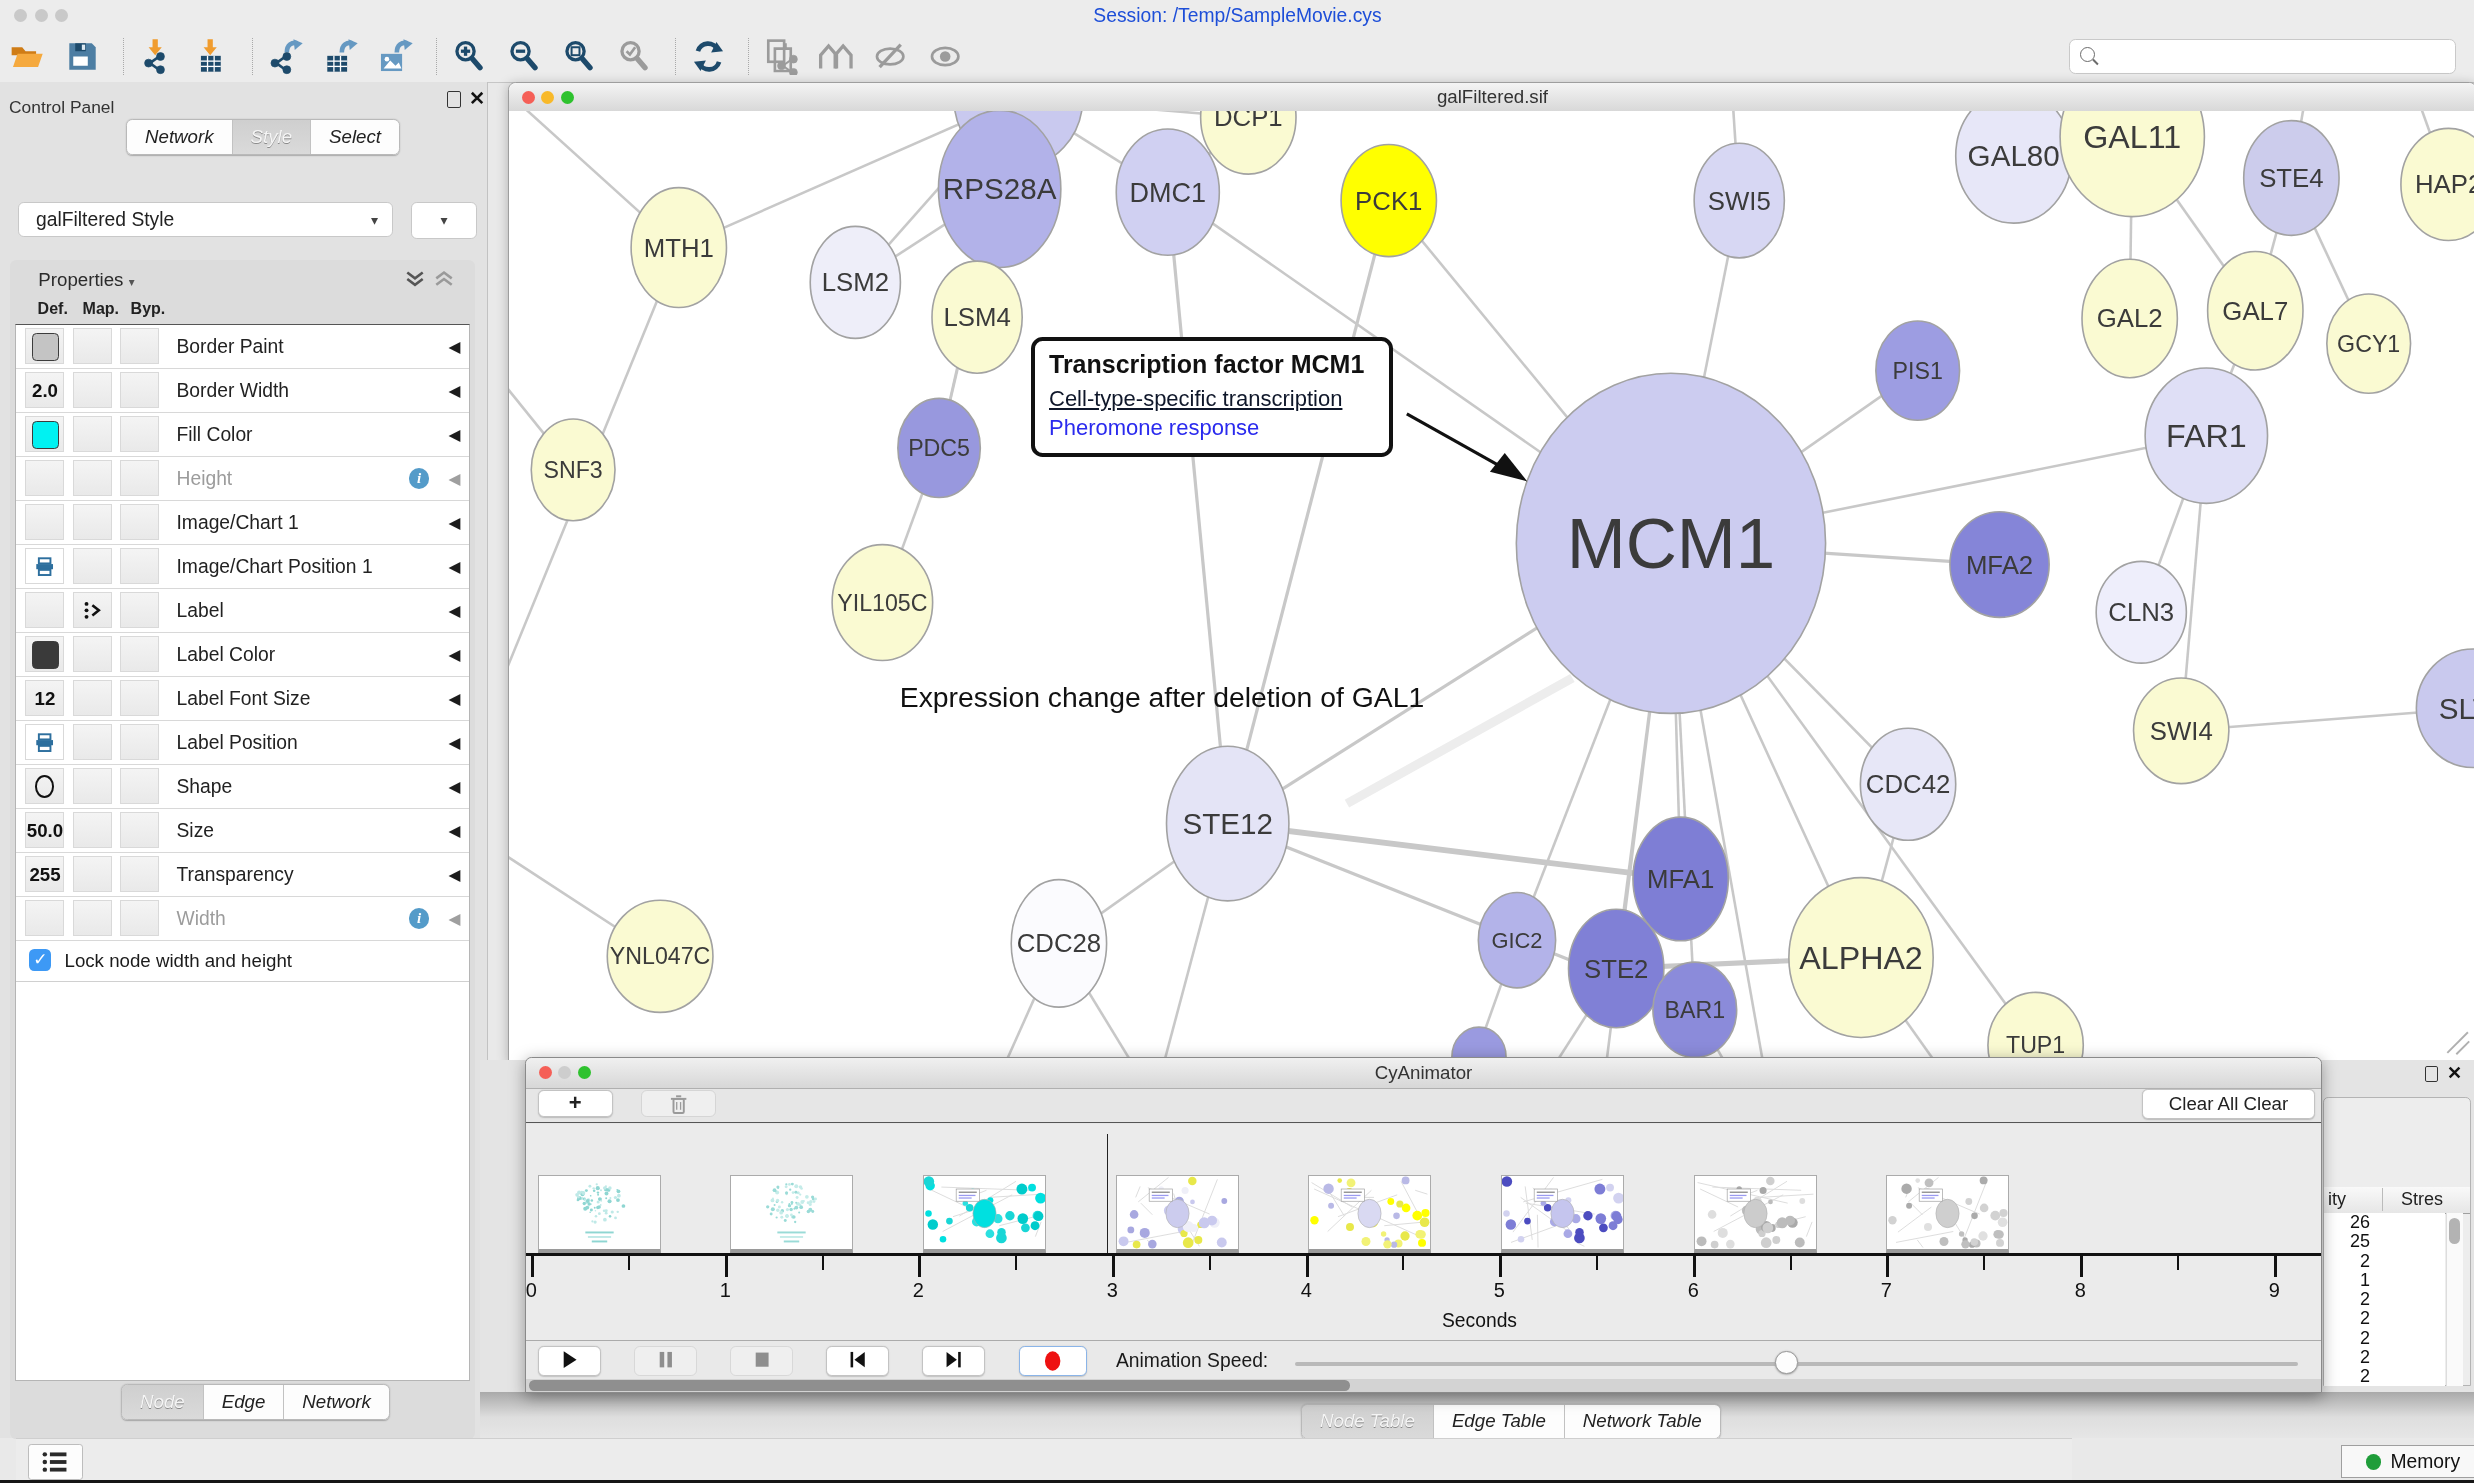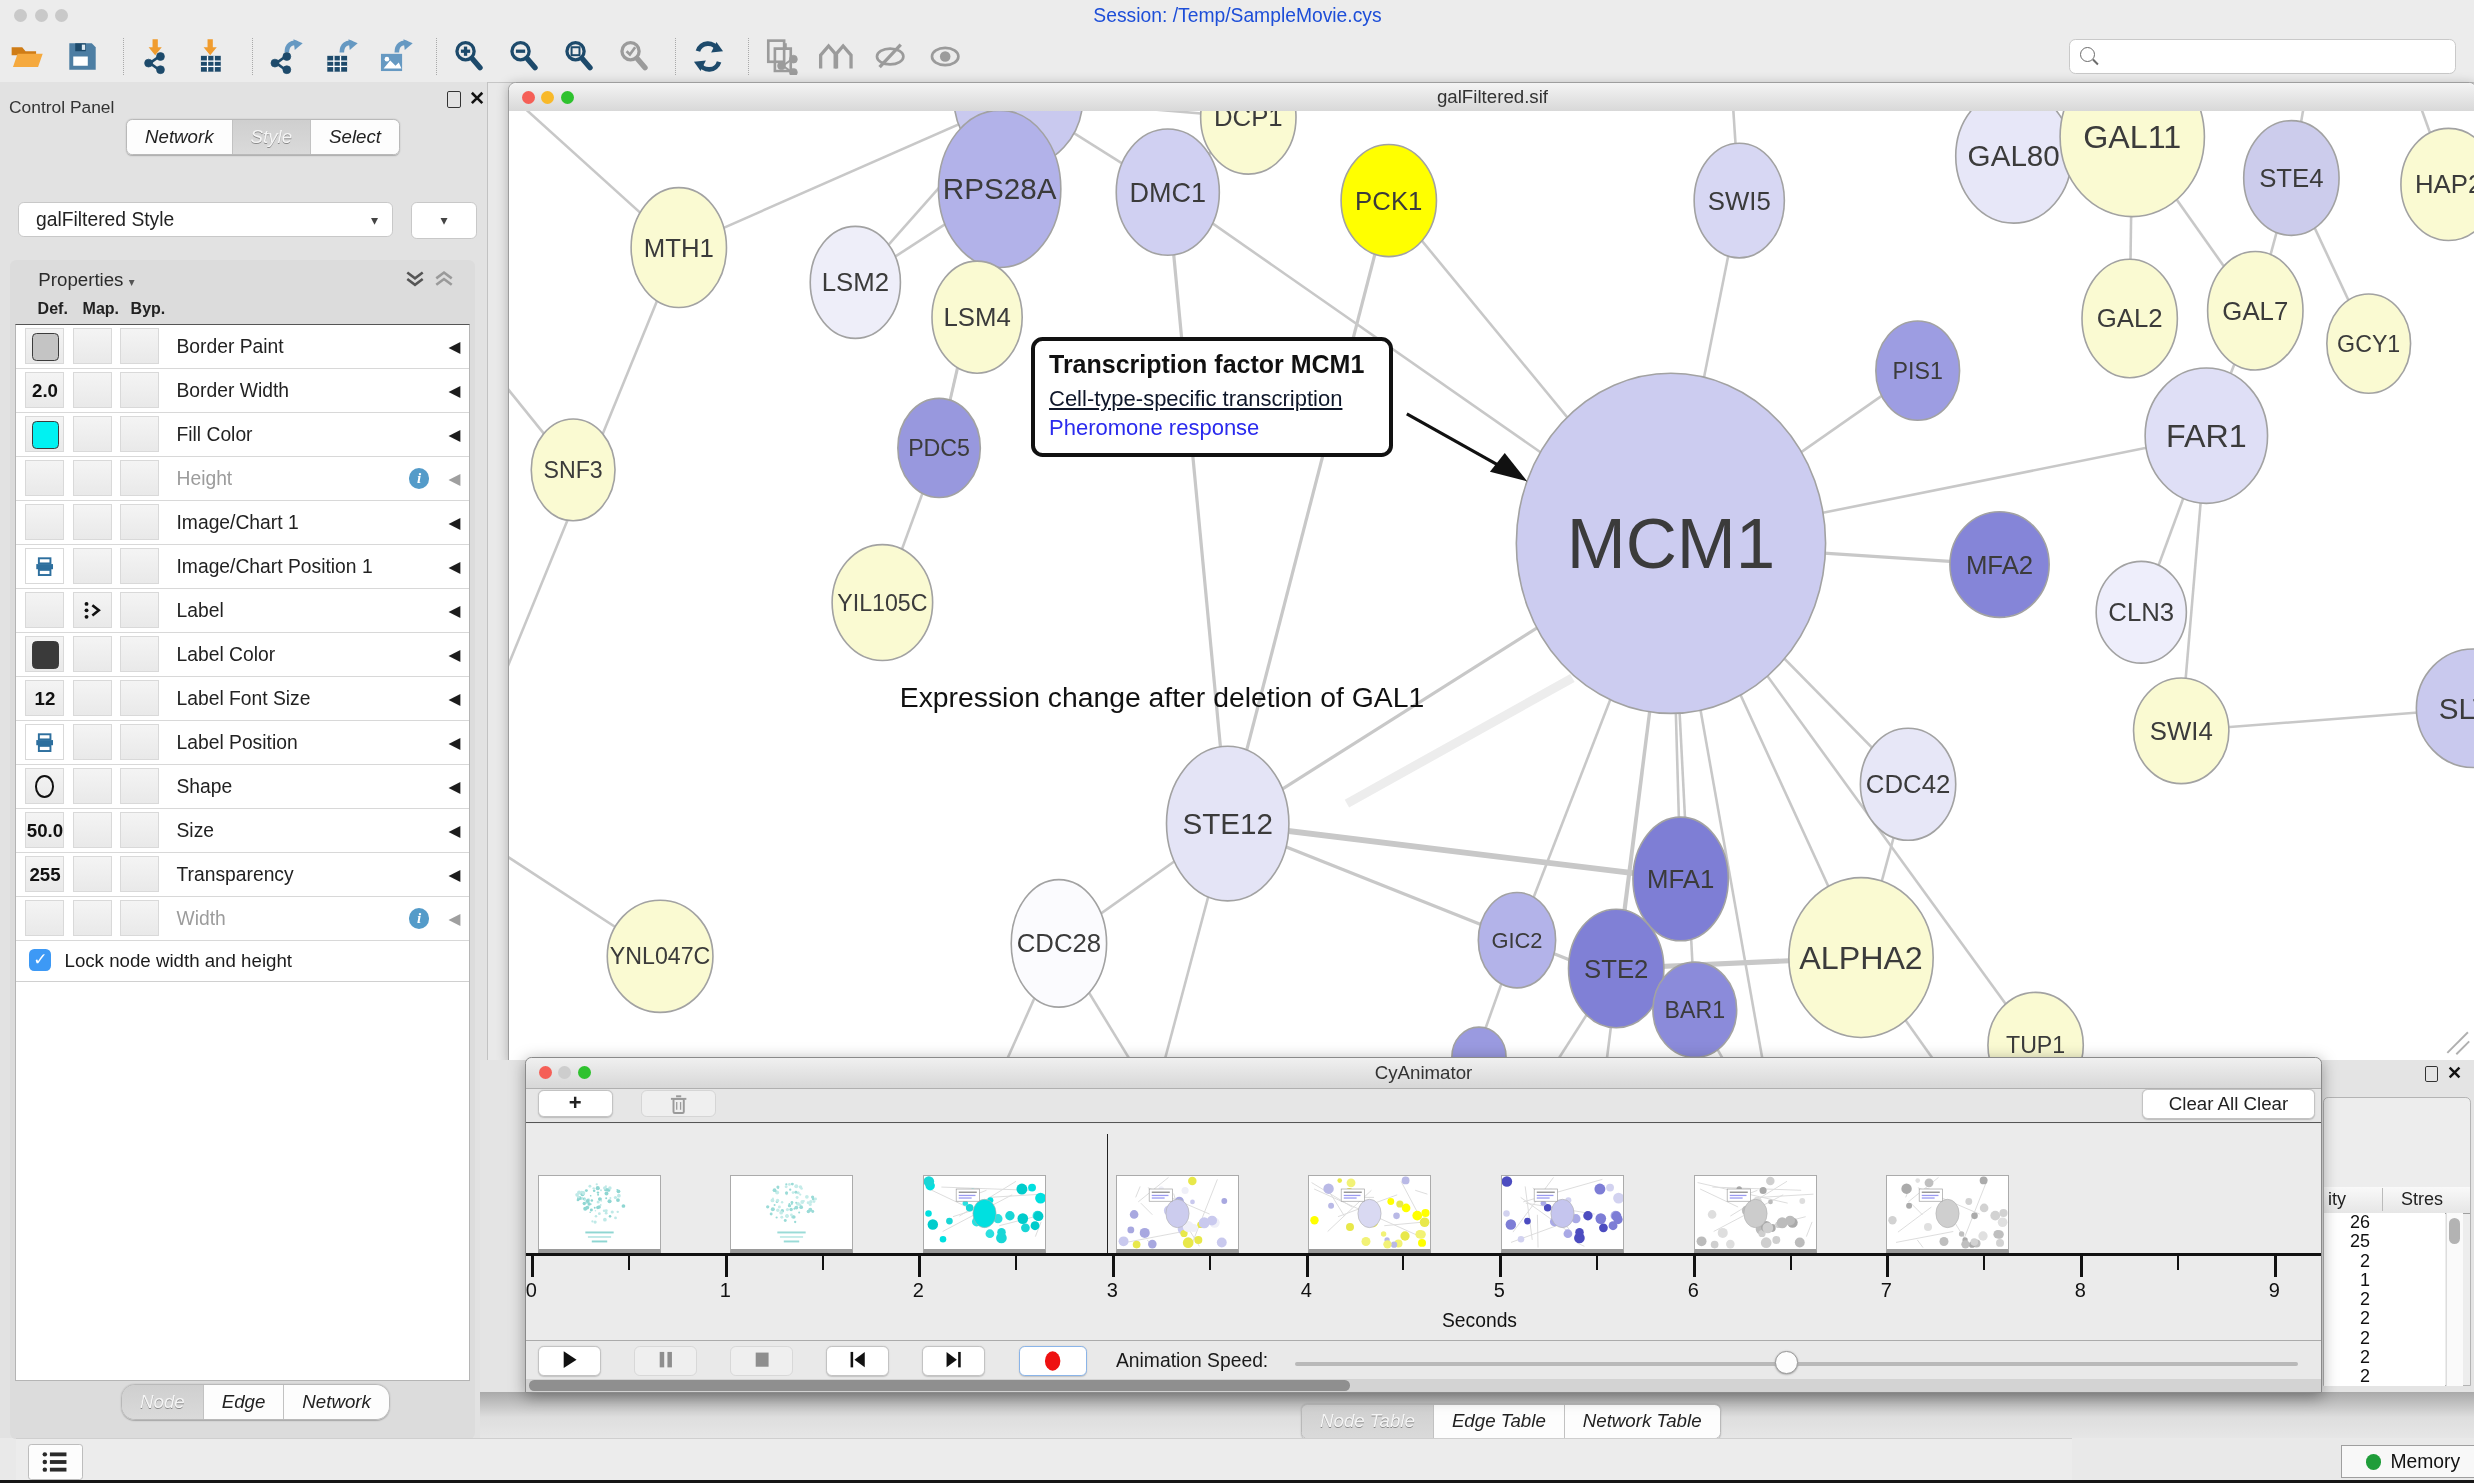--- a/index.html
+++ b/index.html
@@ -53,21 +53,21 @@
   .prow.dis .plabel{color:#9c9c9c;}
   .parrow{position:absolute;right:9px;top:0;line-height:43px;font-size:15.5px;color:#1c1c1c;}
   .prow.dis .parrow{color:#9f9f9f;}
   .pinfo{position:absolute;right:40px;top:11px;width:20.6px;height:20.6px;border-radius:50%;background:#549bc9;color:#fff;
          text-align:center;line-height:20.6px;font-size:15px;font-family:"Liberation Serif",serif;font-weight:bold;font-style:italic;}
   .shape-ell{position:absolute;left:8.4px;top:5.8px;width:19.3px;height:23px;border:2.6px solid #111;border-radius:50%;box-sizing:border-box;}
   #lock-row{position:relative;width:100%;height:40px;background:#fff;border-bottom:0.6px solid #d0d0d0;}
   #lock-box{position:absolute;left:13px;top:8.4px;width:22px;height:22px;background:#3d99f5;border-radius:5.2px;color:#fff;
             text-align:center;line-height:22px;font-size:17px;}
   #lock-label{position:absolute;left:48px;line-height:40px;font-size:18.7px;color:#1c1c1c;}
-  #cp-bottom-tabs{left:121px;top:1302px;border-radius:14px;}
+  #cp-bottom-tabs{left:121px;top:1302px;}
   
   #net-window{left:508px;top:82px;width:1967px;height:978px;background:#fff;border:0.6px solid #9e9e9e;
               border-radius:7.7px 7.7px 0 0;box-shadow:0 2.6px 11.6px rgba(0,0,0,.25);}
   #net-titlebar{left:0;top:0;width:100%;height:28px;background:linear-gradient(#f4f4f4,#d8d8d8);
                 border-bottom:0.6px solid #b5b5b5;border-radius:7.7px 7.7px 0 0;}
   #net-title{width:100%;text-align:center;line-height:28px;font-size:18.7px;color:#333;}
   #net-canvas{left:0;top:28px;width:1967px;height:949px;overflow:hidden;background:#fff;}
   #ann-box{left:522px;top:226px;width:362px;background:#fff;border:4.5px solid #111;border-radius:11.6px;
            padding:9px 6.4px 10.3px 14px;box-sizing:border-box;}
   #ann-title{font-size:25px;font-weight:bold;color:#111;margin-bottom:5.2px;}

